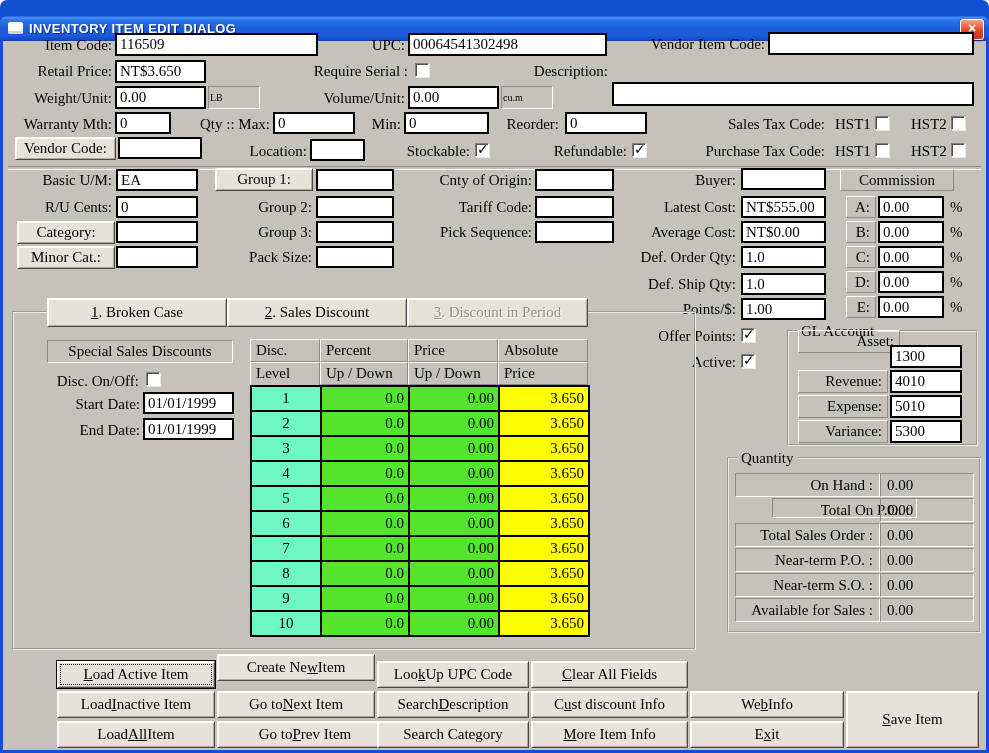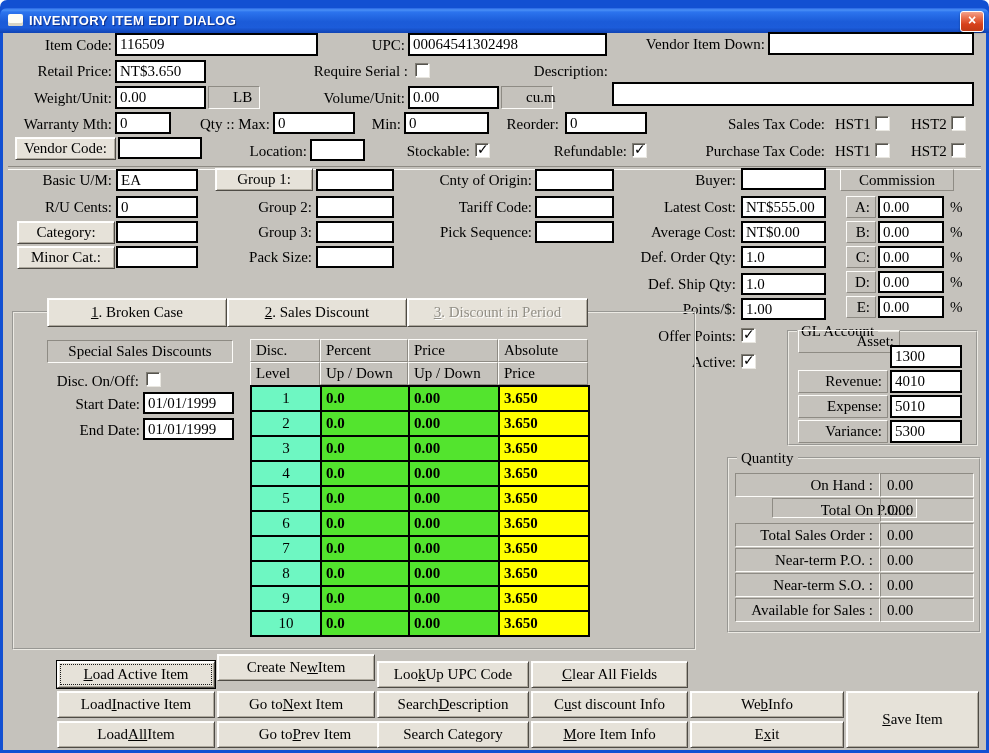--- a/index.html
+++ b/index.html
@@ -1,32 +1,32 @@
 <!DOCTYPE html>
 <html><head>
 <meta charset="utf-8">
 <style>
   html,body{margin:0;padding:0;}
   body{width:989px;height:753px;position:relative;font-family:"Liberation Serif",serif;background:#fff;}
   #win{position:absolute;left:0;top:0;width:989px;height:753px;background:#1250d2;border-radius:7px 7px 0 0;overflow:hidden;}
   #client{position:absolute;left:3px;top:25px;width:983px;height:725px;background:#c5c2bc;}
 
-  .titlebar{position:absolute;left:0;top:8px;width:989px;height:25px;border-radius:7px 7px 0 0;
+  .titlebar{position:absolute;left:0;top:16px;width:989px;height:25px;border-radius:7px 7px 0 0;
     background:linear-gradient(180deg,#2664e2 0%,#4a90f6 8%,#2c74ee 16%,#1b5bd8 55%,#1c5cda 78%,#1043b4 100%);}
   .wicon{position:absolute;left:8px;top:6px;width:15px;height:12px;background:#fdfdf6;border-radius:2px;box-shadow:inset 0 -3px 0 #d8d4c4;}
   .wtitle{position:absolute;left:29px;top:5px;font:bold 13px "Liberation Sans",sans-serif;color:#fff;letter-spacing:.4px;text-shadow:1px 1px 1px #0a2c86;white-space:nowrap;}
   .closebtn{position:absolute;right:5px;top:3px;width:22px;height:19px;border:1px solid #fff;border-radius:3px;
     background:linear-gradient(180deg,#f3a28c 0%,#e9704e 30%,#d7411c 65%,#c23a16 100%);
     color:#fff;font:bold 14px "Liberation Sans",sans-serif;text-align:center;line-height:17px;box-shadow:0 1px 2px rgba(0,0,0,.4);cursor:default;}
 
   .lbl{position:absolute;font-size:15px;line-height:17px;color:#000;text-align:right;white-space:nowrap;}
   .lbl.la{text-align:left;}
   input.inp{position:absolute;background:#fff;border:2px solid #000;font:15px "Liberation Serif",serif;padding:0 3px;outline:none;box-sizing:border-box;}
 
-  .ubox{position:absolute;border:1px solid;border-color:#8e8b84 #fdfcf9 #fdfcf9 #8e8b84;font-size:15px;padding-left:24px;box-sizing:border-box;}
+  .ubox{position:absolute;border:1px solid;border-color:#8e8b84 #fdfcf9 #fdfcf9 #8e8b84;font-size:10px;padding-left:1px;box-sizing:border-box;}
   .eb{position:absolute;border:1px solid;border-color:#8e8b84 #fdfcf9 #fdfcf9 #8e8b84;box-sizing:border-box;font-size:15px;}
   .rbox{position:absolute;border:1px solid;border-color:#fdfcf9 #8e8b84 #8e8b84 #fdfcf9;box-sizing:border-box;font-size:15px;}
 
   .btn{position:absolute;background:#e6e2d9;border:1px solid;border-color:#fefdfb #4e4b45 #4e4b45 #fefdfb;
     box-shadow:inset 1px 1px 0 #fff,inset -1px -1px 0 #aea99e;
     font-size:15px;color:#000;display:flex;align-items:center;justify-content:center;cursor:default;box-sizing:border-box;white-space:nowrap;}
   .btn u{text-decoration:underline;}
   .btn.disabled{color:#928f86;text-shadow:1px 1px 0 #fff;}
   .btn.focus{box-shadow:0 0 0 1px #000,inset 1px 1px 0 #fff,inset -1px -1px 0 #aea99e;outline:1px dotted #1a1a1a;outline-offset:-4px;}
 
@@ -37,21 +37,21 @@
   .grp{position:absolute;border:2px groove #eceae4;box-sizing:border-box;}
   .legend{position:absolute;top:-10px;left:8px;background:#c5c2bc;padding:0 4px;font-size:15px;line-height:18px;white-space:nowrap;}
   .panel{position:absolute;border:2px groove #eceae4;box-sizing:border-box;}
   .hr{position:absolute;height:2px;border-top:1px solid #8e8b84;border-bottom:1px solid #fdfcf9;}
 
   .th{position:absolute;background:#c5c2bc;border:1px solid;border-color:#fdfcf9 #8e8b84 #8e8b84 #fdfcf9;font-size:15px;line-height:21px;padding-left:5px;box-sizing:border-box;}
 
   .dtable{position:absolute;border-collapse:collapse;table-layout:fixed;}
   .dtable td{border:2px solid #000;height:23px;line-height:23px;font-size:15px;padding:0 4px;overflow:hidden;}
   .dtable td.tc{text-align:center;}
-  .dtable td.tl{text-align:left;font-weight:bold;}
+  .dtable td.tl{text-align:right;}
 
   .qcell{position:absolute;border:1px solid;border-color:#8e8b84 #fdfcf9 #fdfcf9 #8e8b84;font-size:15px;line-height:22px;box-sizing:border-box;}
   .qcell.r{text-align:right;padding-right:6px;}
   .qcell.l{text-align:left;padding-left:6px;}
   .cmlabel{text-align:right;padding-right:5px;line-height:20px;}
   .cmhead{text-align:center;line-height:20px;}
 </style>
 </head>
 <body>
 
@@ -61,21 +61,21 @@
   <div class="titlebar">
     <span class="wicon"></span>
     <span class="wtitle">INVENTORY ITEM EDIT DIALOG</span>
     <span class="closebtn">×</span>
   </div>
 
   <span class="lbl" style="left:10px;top:37px;width:102px">Item Code:</span>
   <input class="inp" style="left: 115px; top: 33px; width: 203px; height: 23px;" value="116509">
   <span class="lbl" style="left:330px;top:37px;width:75px">UPC:</span>
   <input class="inp" style="left: 408px; top: 33px; width: 199px; height: 23px;" value="00064541302498">
-  <span class="lbl" style="left:610px;top:36px;width:155px">Vendor Item Down:</span>
+  <span class="lbl" style="left:610px;top:36px;width:155px">Vendor Item Code:</span>
   <input class="inp" style="left: 768px; top: 32px; width: 206px; height: 23px;" value="">
 
   <span class="lbl" style="left:10px;top:63px;width:102px">Retail Price:</span>
   <input class="inp" style="left: 115px; top: 60px; width: 91px; height: 23px;" value="NT$3.650">
   <span class="lbl" style="left:290px;top:63px;width:118px">Require Serial :</span>
   <span class="cb" style="left:415px;top:63px"></span>
   <span class="lbl" style="left:520px;top:63px;width:88px">Description:</span>
   <input class="inp" style="left: 612px; top: 82px; width: 362px; height: 24px;" value="">
 
   <span class="lbl" style="left:10px;top:90px;width:102px">Weight/Unit:</span>

